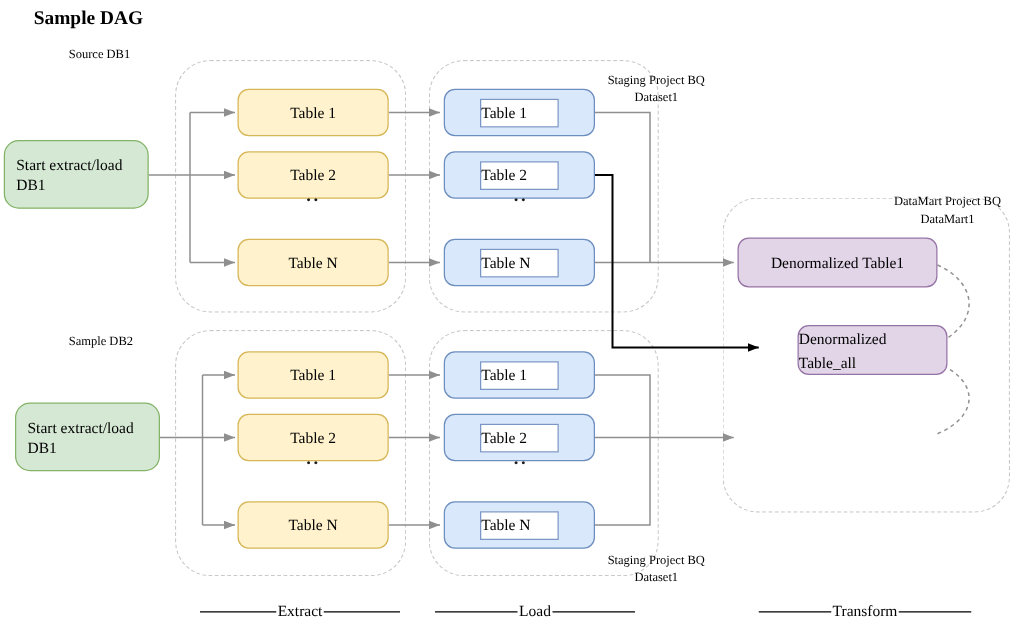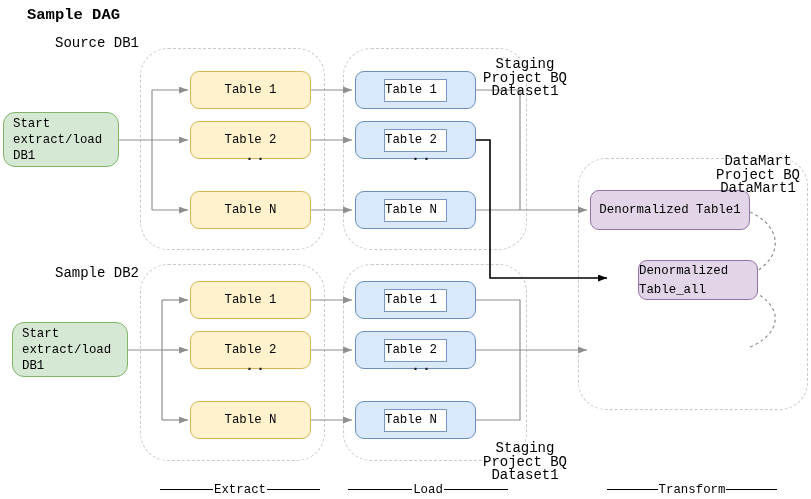--- a/index.html
+++ b/index.html
@@ -1,18 +1,18 @@
 <!DOCTYPE html>
 <html style="--start-fill: #d5e8d4; --start-stroke: #82b366; --extract-fill: #fff2cc; --extract-stroke: #d6b656; --load-fill: #dae8fc; --load-stroke: #6c8ebf; --load-inner-fill: #ffffff; --load-inner-stroke: #7a96c6; --datamart-fill: #e1d5e7; --datamart-stroke: #9673a6; --connector: #8f8f8f; --connector-emphasis: #000000; --container-border: #c9c9c9;"><head>
 <meta charset="utf-8">
 <style>
   html,body { margin:0; padding:0; background:#ffffff; }
   .canvas {
     position:relative; width:811px; height:499px; overflow:hidden;
-    font-family:Liberation Mono, monospace;
+    font-family:Liberation Serif, serif;
     color:#000; background:#fff;
   }
   
   .group {
     position:absolute; border:1px dashed var(--container-border,#c9c9c9);
     border-radius:28px; z-index:1; background:transparent;
   }
   
   .wires { position:absolute; left:0; top:0; z-index:2; }
   .wires path.gray { stroke:var(--connector,#8f8f8f); stroke-width:1.2; fill:none; }
@@ -44,21 +44,21 @@
     box-sizing:border-box; width:63px; height:23px; line-height:21px;
     background:var(--load-inner-fill,#ffffff); border:1px solid var(--load-inner-stroke,#7a96c6);
   }
   .dm-node {
     background:var(--datamart-fill,#e1d5e7); border-color:var(--datamart-stroke,#9673a6);
   }
   .dm-wide { width:160px; height:40px; }
   .dm-all { width:120px; height:40px; line-height:19px; padding-top:1px;
             flex-direction:column;margin-left:28px; }
   
-  .label { position:absolute; z-index:4; font-size:14px; line-height:13.5px; }
+  .label { position:absolute; z-index:4; font-size:10px; line-height:13.5px; }
   .title { position:absolute; left:27px; top:6px; z-index:4;
            font-size:15.5px; font-weight:bold; }
   .centered { text-align:center; }
   
   .vdots {
     position:absolute; z-index:3; width:6px; font-size:15px; font-weight:bold;
     line-height:22px; word-break:break-all; letter-spacing:2px; color:#1a1a1a;
   }
   
   .phase {

